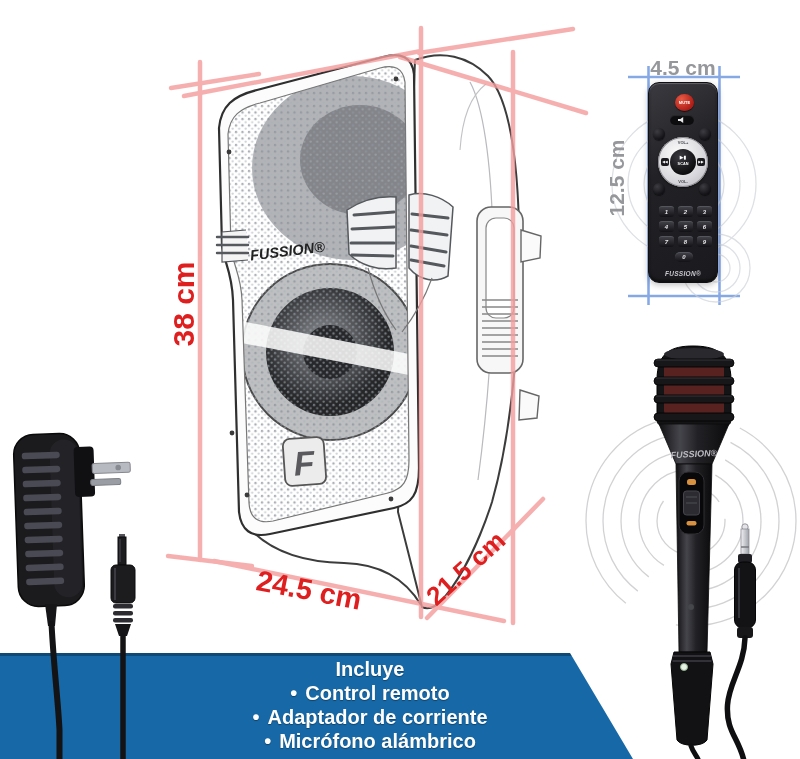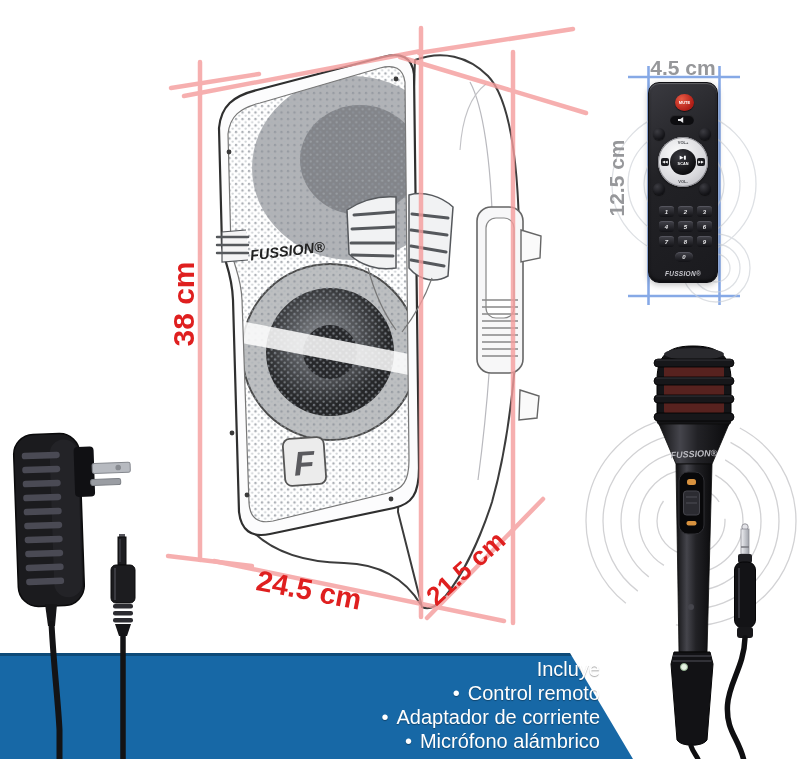--- a/index.html
+++ b/index.html
@@ -3,21 +3,21 @@
 <meta charset="utf-8">
 <style>
   html,body{margin:0;padding:0;background:#fff;}
   .canvas{position:relative;width:800px;height:759px;background:#ffffff;overflow:hidden;
           font-family:"Liberation Sans","DejaVu Sans",sans-serif;}
   
   .banner{position:absolute;left:0;top:653px;width:633px;height:106px;z-index:1;
           clip-path:polygon(0 0,570px 0,633px 106px,0 106px);
           background:linear-gradient(#0d4a78 0,#0d4a78 3px,#1768a6 3px);}
   .banner-text{position:absolute;left:140px;top:657px;width:460px;z-index:2;
-               text-align:right;color:#ffffff;font-weight:normal;font-size:20px;line-height:24px;
+               text-align:center;color:#ffffff;font-weight:bold;font-size:20px;line-height:24px;
                text-shadow:0 1px 1px rgba(0,0,0,.35);}
   .banner-line .bullet{margin-right:8px;}
   
   svg.art{position:absolute;left:0;top:0;z-index:3;}
   
   .dim{position:absolute;z-index:4;font-weight:bold;text-align:center;white-space:nowrap;}
   .dim.red{color:#df1f1f;}
   .dim.gray{color:#96979a;}
   #dim-38 {left:114px;top:287px;width:140px;font-size:30px;transform:rotate(-90deg);}
   #dim-245{left:229px;top:574px;width:160px;font-size:29px;transform:rotate(11deg);}

